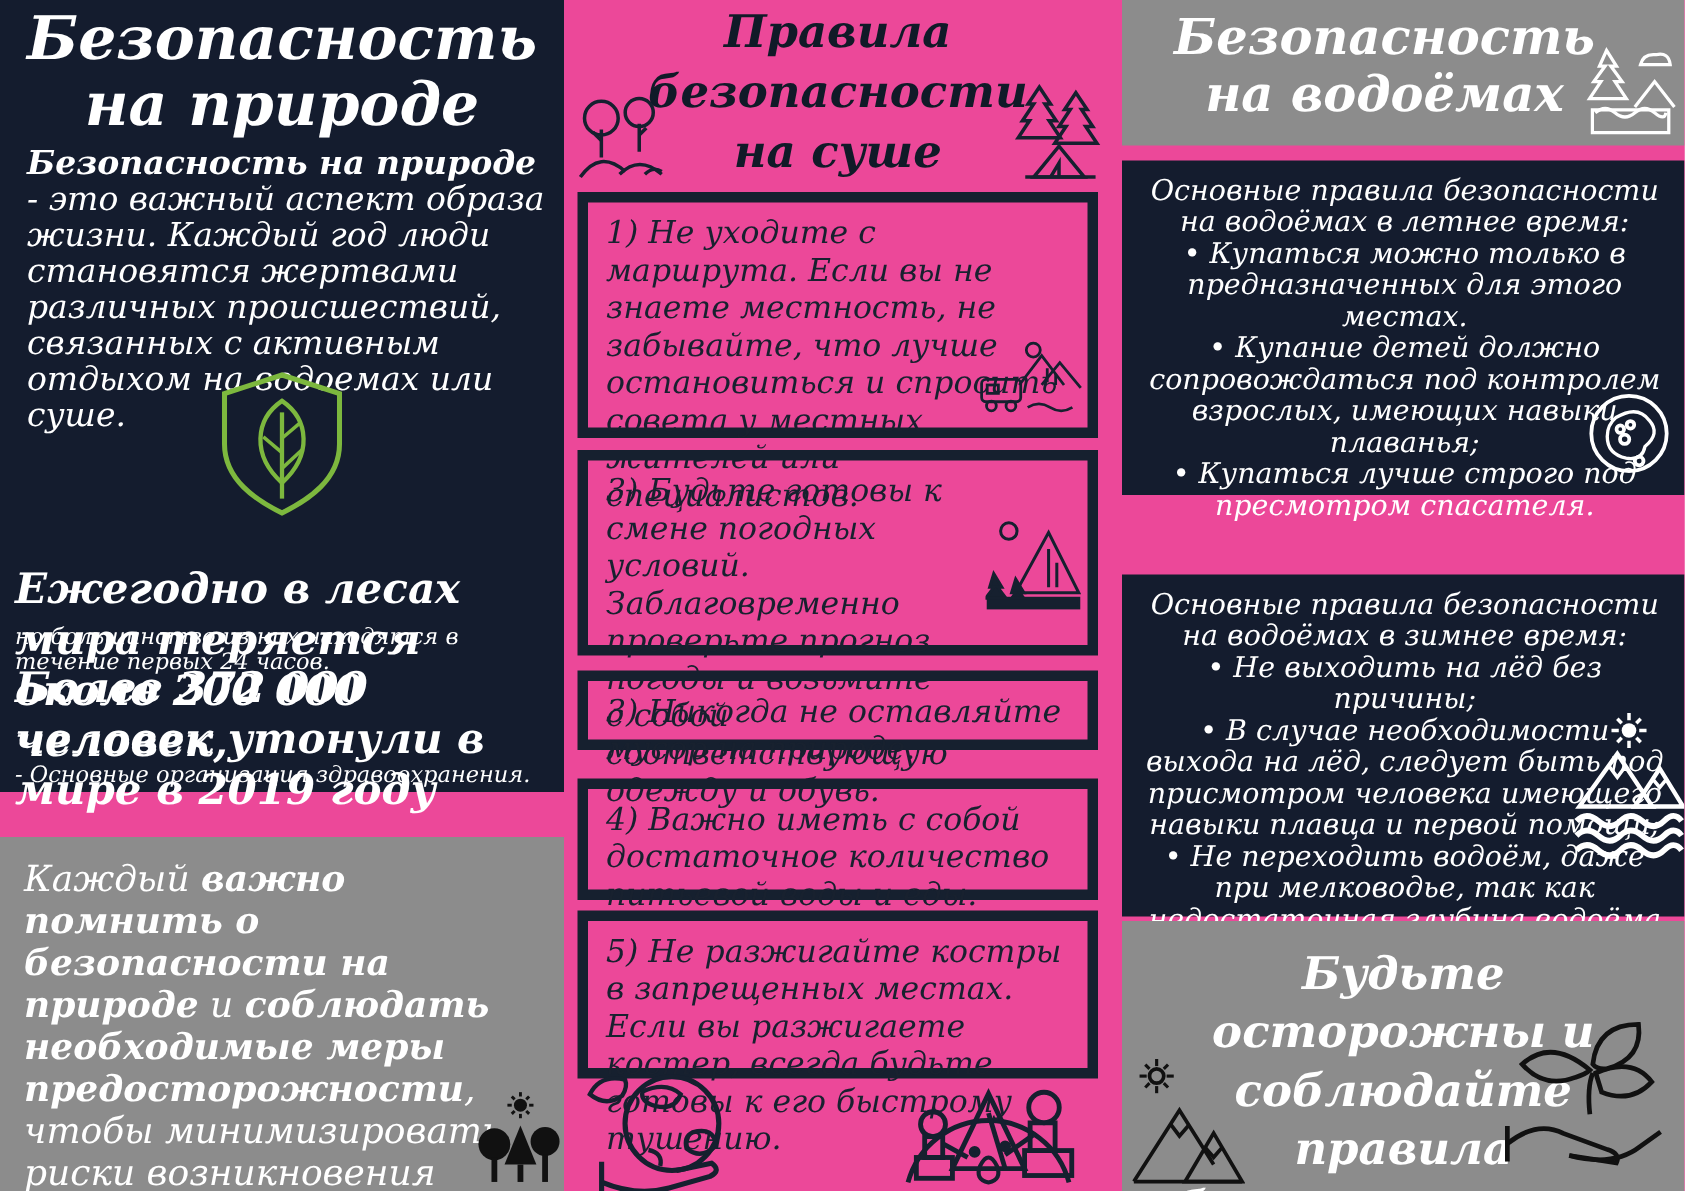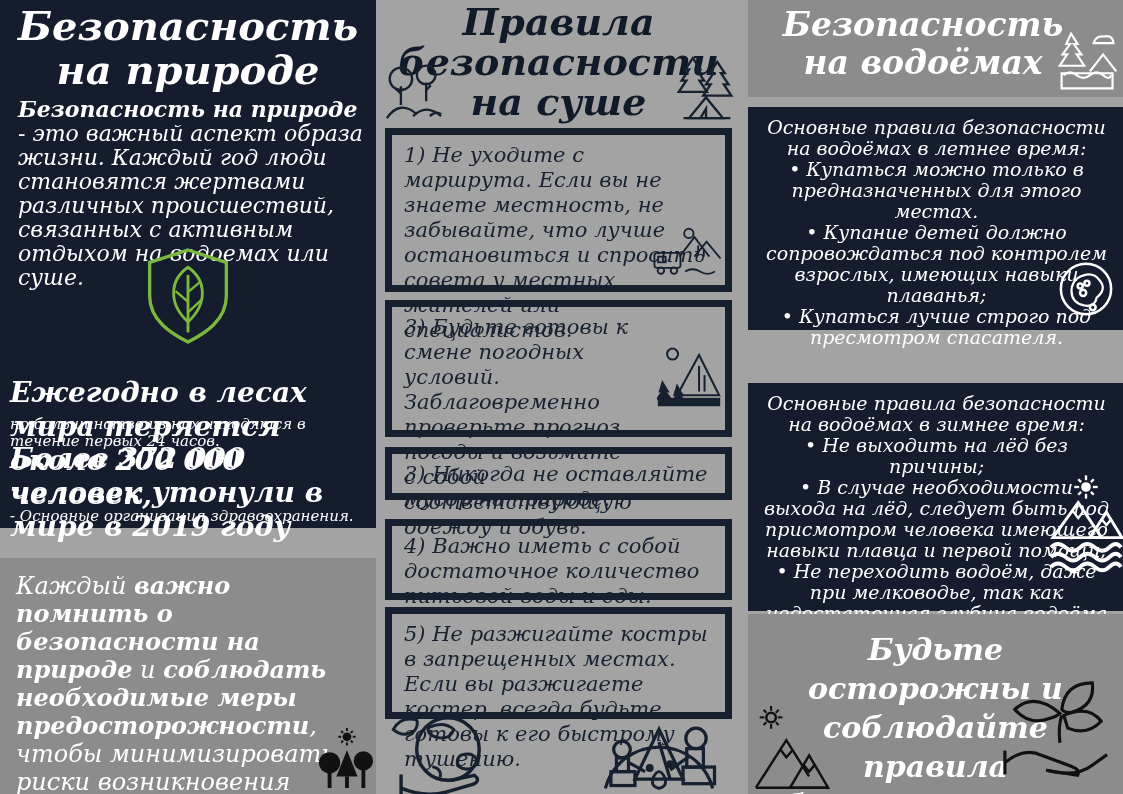--- a/index.html
+++ b/index.html
@@ -1,38 +1,38 @@
 <!DOCTYPE html>
 <html><head>
 <meta charset="utf-8">
 <style>
   html,body{margin:0;padding:0;}
   #poster{
     position:relative; width:1123px; height:794px; overflow:hidden;
-    background:#a3a3a3;
+    background:#ec4899;
     font-family:"DejaVu Serif","Liberation Serif",serif;
     font-style:italic;
   }
   .abs{position:absolute;}
   .seg-b{font-weight:700;}
   
   .panel-left-navy{left:0;top:0;width:376px;height:528px;background:#141C2E;color:#fff;}
   .lt-title{left:0;top:4px;width:376px;text-align:center;font-size:40px;font-weight:700;line-height:1.1;white-space:pre-line;}
   .lt-intro{left:18px;top:97px;width:348px;font-size:22px;line-height:24px;}
   .lt-shield{left:50%;top:246px;transform:translateX(-50%);}
   .lt-stat1{left:10px;top:344px;width:362px;font-size:28px;font-weight:700;line-height:34px;margin-top:32px;}
   .lt-note1{left:10px;top:416px;width:366px;font-size:15px;line-height:17px;}
   .lt-stat2{left:10px;top:442px;width:362px;font-size:28px;font-weight:700;line-height:34px;}
   .lt-note2{left:10px;top:508px;width:366px;font-size:15px;line-height:17px;}
   .panel-left-gray{left:0;top:558px;width:376px;height:236px;background:#8C8C8C;color:#fff;}
   .lg-text{left:16px;top:14px;width:330px;font-size:24px;line-height:28px;}
   .lg-forest{right:2px;bottom:0;}
   
   .panel-mid{left:377px;top:0;width:363px;height:794px;color:#18212F;}
-  .md-title{left:0;top:2px;width:363px;text-align:center;font-size:38px;font-weight:700;line-height:40px;white-space:pre-line;color:#111a28;}
+  .md-title{left:0;top:2px;width:363px;text-align:center;font-size:30px;font-weight:700;line-height:40px;white-space:pre-line;color:#111a28;}
   .md-trees{left:8px;top:60px;}
   .md-pines{right:4px;top:56px;}
   .rule{left:8px;width:347px;border:7px solid #16202F;box-sizing:border-box;}
   .rule-inner{padding:8px 12px;font-size:21px;line-height:25px;}
   .rule1{top:128px;height:164px;}
   .rule2{top:300px;height:137px;}
   .rule3{top:447px;height:53px;}
   .rule4{top:519px;height:81px;}
   .rule5{top:607px;height:112px;}
   .r1-icon{right:2px;bottom:2px;}

